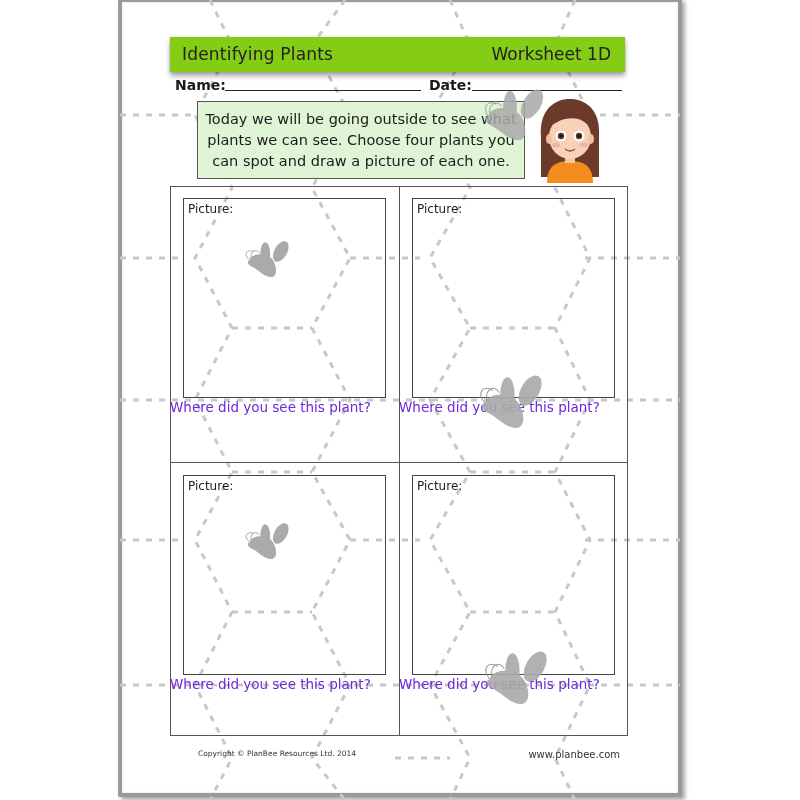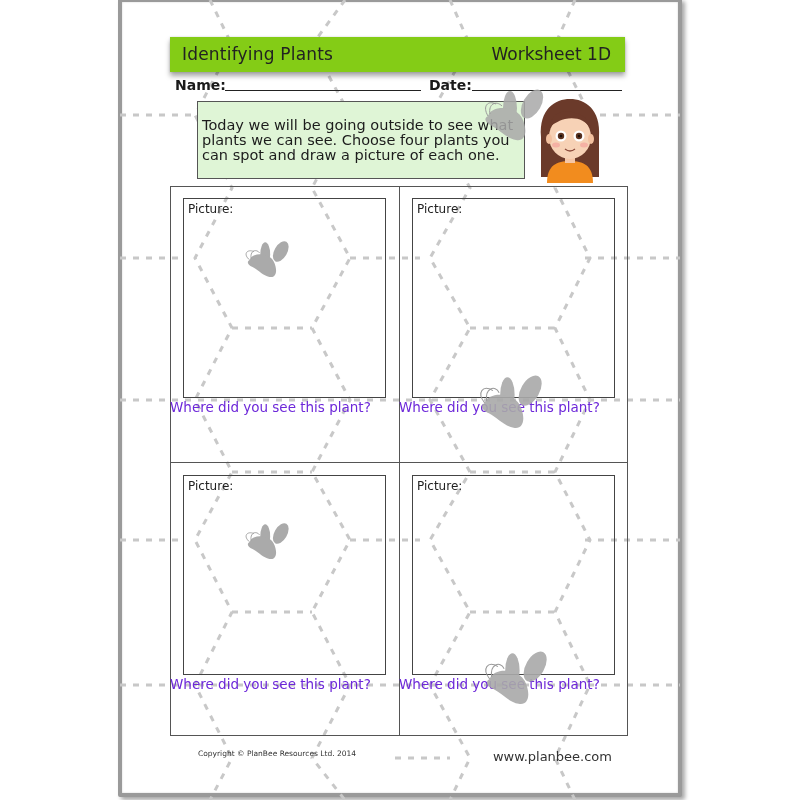--- a/index.html
+++ b/index.html
@@ -13,31 +13,31 @@
                   box-shadow: 0 4px 5px rgba(0,0,0,0.35), 0 0 2px rgba(0,0,0,0.15); }
   .title-left { position:absolute; left:12px; top:7px; font-size:17px; color:#222; letter-spacing:0.2px; }
   .title-right { position:absolute; right:14px; top:7px; font-size:17px; color:#222; }
   .name-row { position:absolute; left:175px; top:77px; width:450px; height:20px; font-size:14px; font-weight:bold; }
   .name-label { position:absolute; left:0; top:0; }
   .name-line { position:absolute; left:50px; top:13px; width:196px; border-bottom:1.5px solid #222; }
   .date-label { position:absolute; left:254px; top:0;text-align:center; }
   .date-line { position:absolute; left:297px; top:13px; width:150px; border-bottom:1.5px solid #222; }
   .intro-box { position:absolute; left:197px; top:101px; width:328px; height:78px; background:#dff5d6;
                border:1.5px solid #555; box-sizing:border-box; display:flex; align-items:center; justify-content:center; }
-  .intro-text { font-size:14.5px; line-height:15px; text-align:left; color:#1c1c1c; padding:0 4px; }
+  .intro-text { font-size:14.5px; line-height:21px; text-align:center; color:#1c1c1c; padding:0 4px; }
   .avatar { position:absolute; left:535px; top:97px; width:70px; height:86px; }
   .grid-outer { position:absolute; left:170px; top:186px; width:458px; height:550px;
                 border:1.5px solid #555; box-sizing:border-box; }
   .vline { position:absolute; left:228px; top:0; width:0; height:100%; border-left:1.5px solid #555; }
   .hline { position:absolute; left:0; top:275px; width:100%; height:0; border-top:1.5px solid #555; }
   .pic-box { position:absolute; width:203px; height:200px; border:1.5px solid #444; box-sizing:border-box; }
   .pic-label { position:absolute; left:4px; top:3px; font-size:12px; color:#222; }
   .where-text { position:absolute; width:229px; text-align:left; font-size:13.5px; color:#6d28d9; }
   .footer-left { position:absolute; left:170px; top:749px; font-size:7.5px; color:#333;margin-left:28px; }
-  .footer-right { position:absolute; right:188px; top:749px; font-size:13px; color:#333; }
+  .footer-right { position:absolute; right:180px; top:749px; font-size:10px; color:#333; }
   .bee { position:absolute; }
 </style>
 </head>
 <body>
 
 <div class="sheet"></div>
 
 <svg class="watermark" viewBox="0 0 800 800">
   <g stroke="#c8c8c8" stroke-width="3" stroke-dasharray="6,7" fill="none">
 

